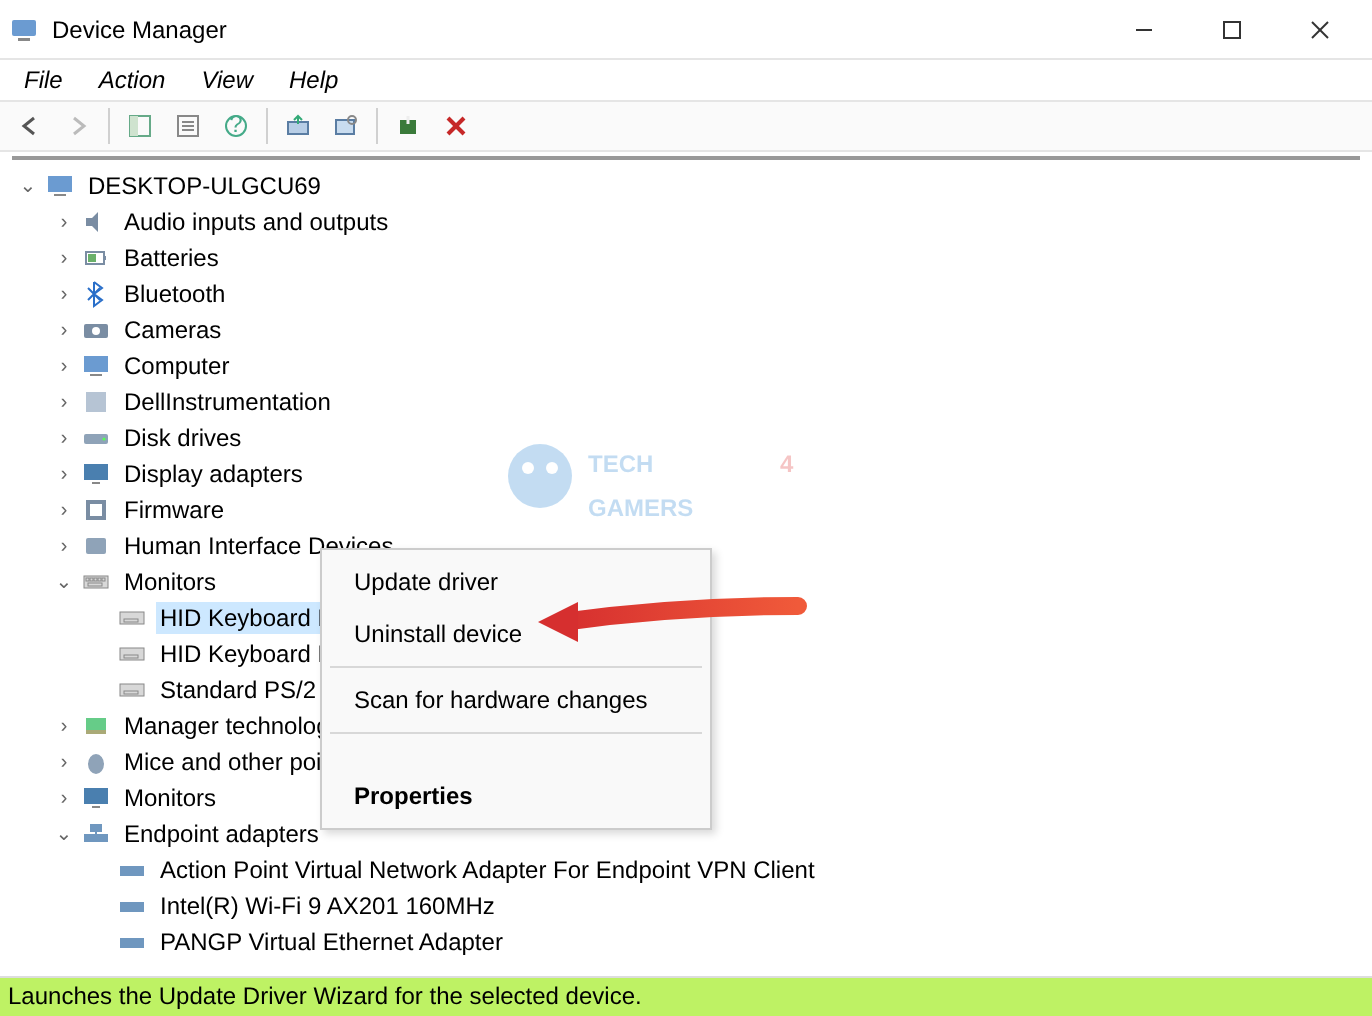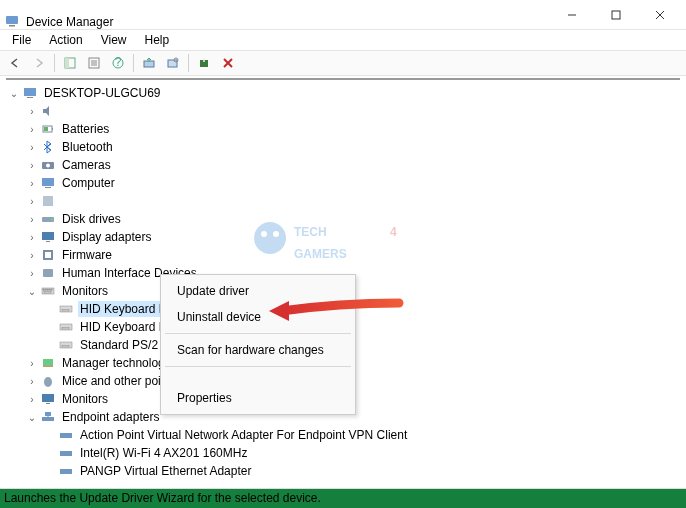--- a/index.html
+++ b/index.html
@@ -1,40 +1,40 @@
 <!DOCTYPE html>
 <html><head>
 <meta charset="utf-8">
 <style>
 * { margin: 0; padding: 0; box-sizing: border-box; font-family: "Segoe UI", Tahoma, sans-serif; font-size: 12px; }
 body { background: #fff; width: 686px; height: 508px; overflow: hidden; position: relative; }
-.titlebar { height: 30px; display: flex; align-items: flex-end; padding: 0 4px; border-bottom: 1px solid #e5e5e5; }
+.titlebar { height: 30px; display: flex; align-items: center; padding: 0 4px; border-bottom: 1px solid #e5e5e5; }
 .titlebar .icon { width: 16px; height: 16px; margin-right: 6px; }
 .titlebar .title { flex: 1; font-size: 12px; }
 .titlebar .winbtn { width: 44px; height: 28px; display: flex; align-items: center; justify-content: center; }
 .menubar { height: 20px; display: flex; align-items: center; padding: 0 4px; gap: 2px; }
-.menubar .menuitem { padding: 2px 8px; cursor: default; }
+.menubar .menuitem { padding: 2px 8px; cursor: default; font-style: italic; }
 .toolbar { height: 26px; display: flex; align-items: center; gap: 2px; padding: 3px 4px; border-top: 1px solid #e5e5e5; border-bottom: 1px solid #e5e5e5; background: #fafafa; }
 .toolbar .tbtn { width: 22px; height: 22px; display: flex; align-items: center; justify-content: center; border: 1px solid transparent; }
 .toolbar .sep { width: 1px; height: 18px; background: #d0d0d0; margin: 0 2px; }
 .content { padding: 4px 2px; height: 406px; overflow: hidden; border-top: 2px solid #999; margin: 2px 6px 0 6px; position: relative; }
 .tree { font-size: 12px; color: #000; }
 .node { display: flex; align-items: center; height: 18px; white-space: nowrap; }
 .indent0 { padding-left: 0; }
 .indent1 { padding-left: 18px; }
 .indent2 { padding-left: 36px; }
 .twisty { width: 12px; height: 12px; display: inline-flex; align-items: center; justify-content: center; color: #666; font-size: 10px; margin-right: 2px; }
 .node .ico { width: 16px; height: 16px; margin-right: 4px; display: inline-flex; align-items: center; justify-content: center; }
 .node .label { padding: 1px 2px; }
 .node.selected .label { background: #cde8ff; }
 .contextmenu { position: absolute; left: 160px; top: 274px; width: 196px; background: #f9f9f9; border: 1px solid #ccc; box-shadow: 2px 2px 4px rgba(0,0,0,0.15); padding: 3px 2px; z-index: 10; }
 .contextmenu .cmitem { padding: 6px 14px; font-size: 12px; cursor: default; }
 .contextmenu .cmsep { height: 1px; background: #d8d8d8; margin: 3px 2px; }
-.contextmenu .bold { font-weight: normal; margin-top: 18px; }
-.statusbar { position: absolute; left: 0; right: 0; bottom: 0; height: 20px; padding: 2px 4px; font-size: 12px; background: #15803d; border-top: 1px solid #ddd; }
+.contextmenu .bold { font-weight: bold; margin-top: 18px; }
+.statusbar { position: absolute; left: 0; right: 0; bottom: 0; height: 20px; padding: 2px 4px; font-size: 12px; background: #bef264; border-top: 1px solid #ddd; }
 .watermark { position: absolute; left: 250px; top: 206px; opacity: 0.28; pointer-events: none; z-index: 2; }
 .arrow { position: absolute; left: 269px; top: 293px; z-index: 11; pointer-events: none; }
 .ic-dm { fill: #6b9bd1; }
 .keyic rect { fill: #d8d8d8; stroke: #888; stroke-width: 0.5; }
 </style>
 </head>
 <body>
 
 <div class="titlebar">
   <span class="icon">
@@ -142,20 +142,21 @@
       <span class="label">DESKTOP-ULGCU69</span>
     </div>
 
     <div class="node indent1">
         <span class="twisty">›</span>
         <span class="ico">
           <svg width="16" height="16">
             <path d="M3 6 L6 6 L9 3 L9 13 L6 10 L3 10 Z" fill="#7a8da3"></path>
           </svg>
         </span>
+        <span class="label">Audio inputs and outputs</span>
       </div>
     <div class="node indent1">
         <span class="twisty">›</span>
         <span class="ico">
           <svg width="16" height="16">
             <rect x="3" y="5" width="9" height="6" fill="none" stroke="#7a8da3"></rect>
             <rect x="12" y="7" width="1" height="2" fill="#7a8da3"></rect>
             <rect x="4" y="6" width="4" height="4" fill="#6ab06a"></rect>
           </svg>
         </span>
@@ -190,20 +191,21 @@
         </span>
         <span class="label">Computer</span>
       </div>
     <div class="node indent1">
         <span class="twisty">›</span>
         <span class="ico">
           <svg width="16" height="16">
             <rect x="3" y="3" width="10" height="10" fill="#b6c4d4"></rect>
           </svg>
         </span>
+        <span class="label">DellInstrumentation</span>
       </div>
     <div class="node indent1">
         <span class="twisty">›</span>
         <span class="ico">
           <svg width="16" height="16">
             <rect x="2" y="6" width="12" height="5" fill="#8fa3b8" rx="1"></rect>
             <circle cx="12" cy="8.5" r="0.8" fill="#5f5"></circle>
           </svg>
         </span>
         <span class="label">Disk drives</span>
@@ -334,21 +336,21 @@
         </span>
         <span class="label">Action Point Virtual Network Adapter For Endpoint VPN Client</span>
       </div>
       <div class="node indent2">
         <span class="twisty"></span>
         <span class="ico">
           <svg width="16" height="16">
             <rect x="2" y="6" width="12" height="5" fill="#6f97bf"></rect>
           </svg>
         </span>
-        <span class="label">Intel(R) Wi-Fi 4 AX201 160MHz</span>
+        <span class="label">Intel(R) Wi-Fi 9 AX201 160MHz</span>
       </div>
       <div class="node indent2">
         <span class="twisty"></span>
         <span class="ico">
           <svg width="16" height="16">
             <rect x="2" y="6" width="12" height="5" fill="#6f97bf"></rect>
           </svg>
         </span>
         <span class="label">PANGP Virtual Ethernet Adapter</span>
       </div>

